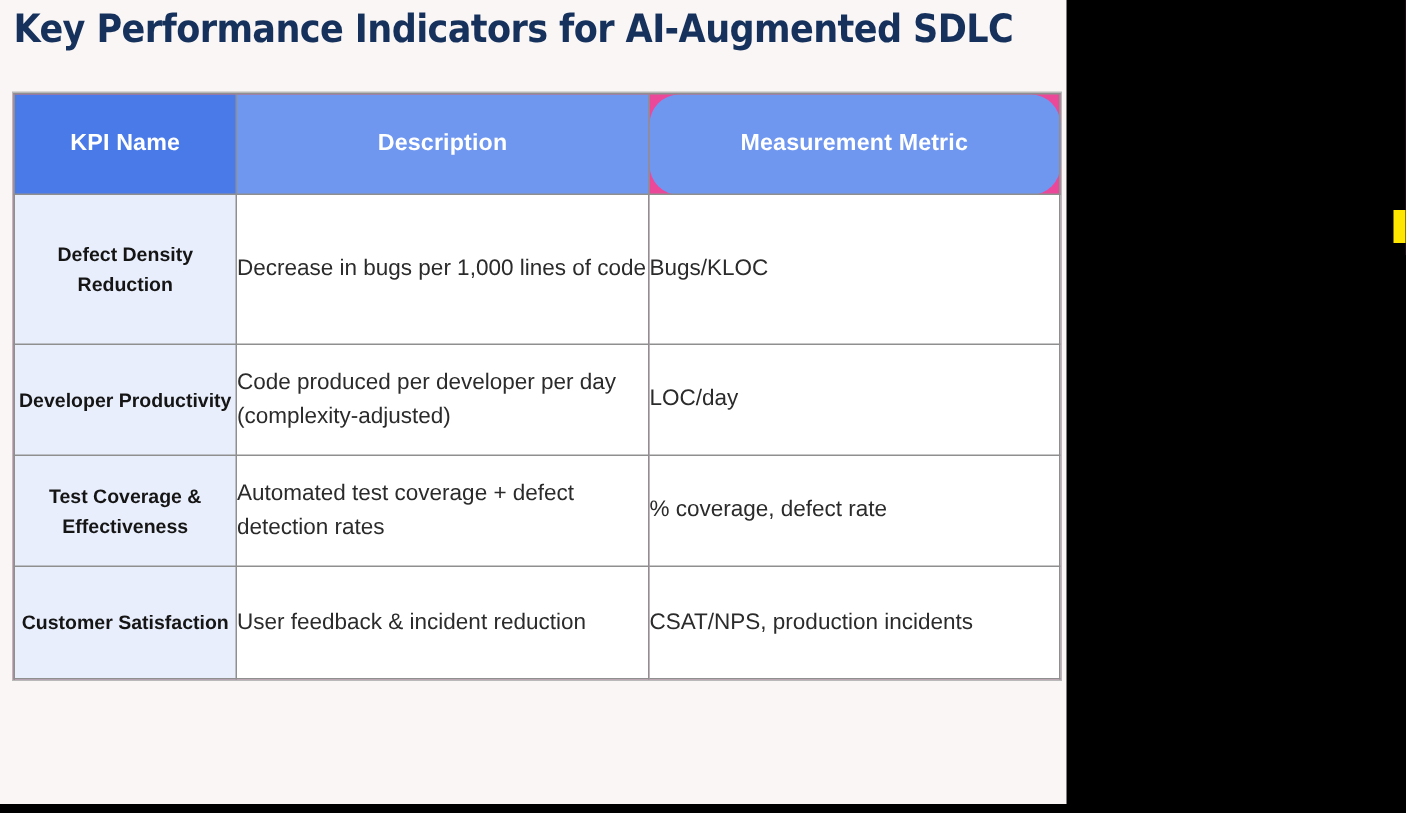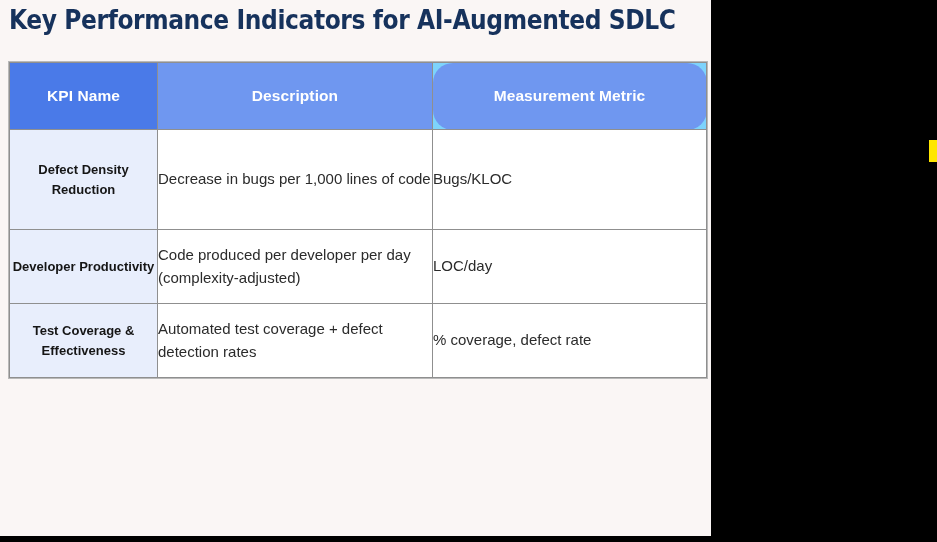--- a/index.html
+++ b/index.html
@@ -52,21 +52,21 @@
   }
 
   
   #kpi-table {
     position: absolute;
     left: 9px;
     top: 62px;
     width: 697px;
     border-collapse: collapse;
     table-layout: fixed;
-    background: #7dd3fc;
+    background: #ec4899;
     box-shadow: 0 0 0 1px #b9b9b9;
   }
   #kpi-table th,
   #kpi-table td {
     border: 1px solid #8f8f8f;
     padding: 0;
     vertical-align: middle;
     box-sizing: border-box;
   }
 
@@ -159,20 +159,25 @@
         <tr class="row-2">
           <td class="cell-kpi">Developer Productivity</td>
           <td class="cell-desc">Code produced per developer per day (complexity-adjusted)</td>
           <td class="cell-metric">LOC/day</td>
         </tr>
         <tr class="row-3">
           <td class="cell-kpi">Test Coverage &amp; Effectiveness</td>
           <td class="cell-desc">Automated test coverage + defect detection rates</td>
           <td class="cell-metric">% coverage, defect rate</td>
         </tr>
+        <tr class="row-4">
+          <td class="cell-kpi">Customer Satisfaction</td>
+          <td class="cell-desc">User feedback &amp; incident reduction</td>
+          <td class="cell-metric">CSAT/NPS, production incidents</td>
+        </tr>
       </tbody>
     </table>
 
   </div>
 
   <div id="edge-marker"></div>
 
 </div>
 
 </body></html>

